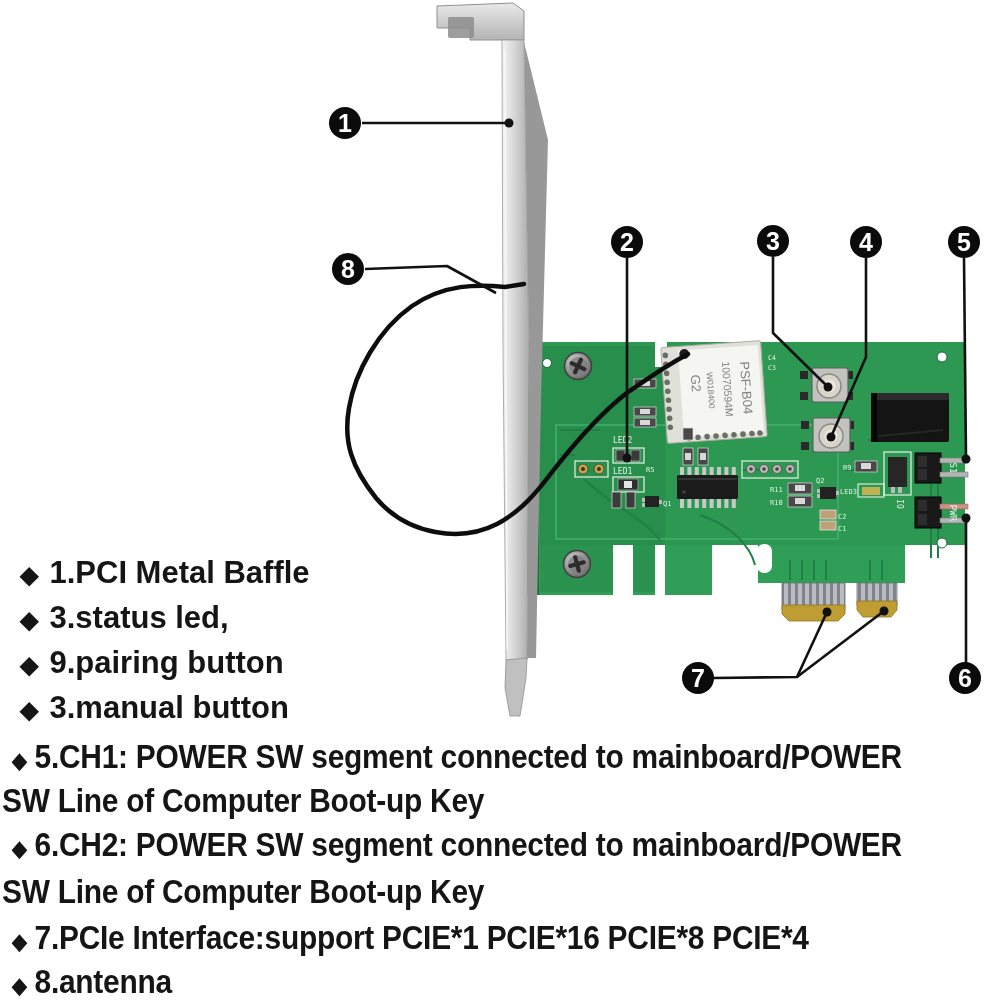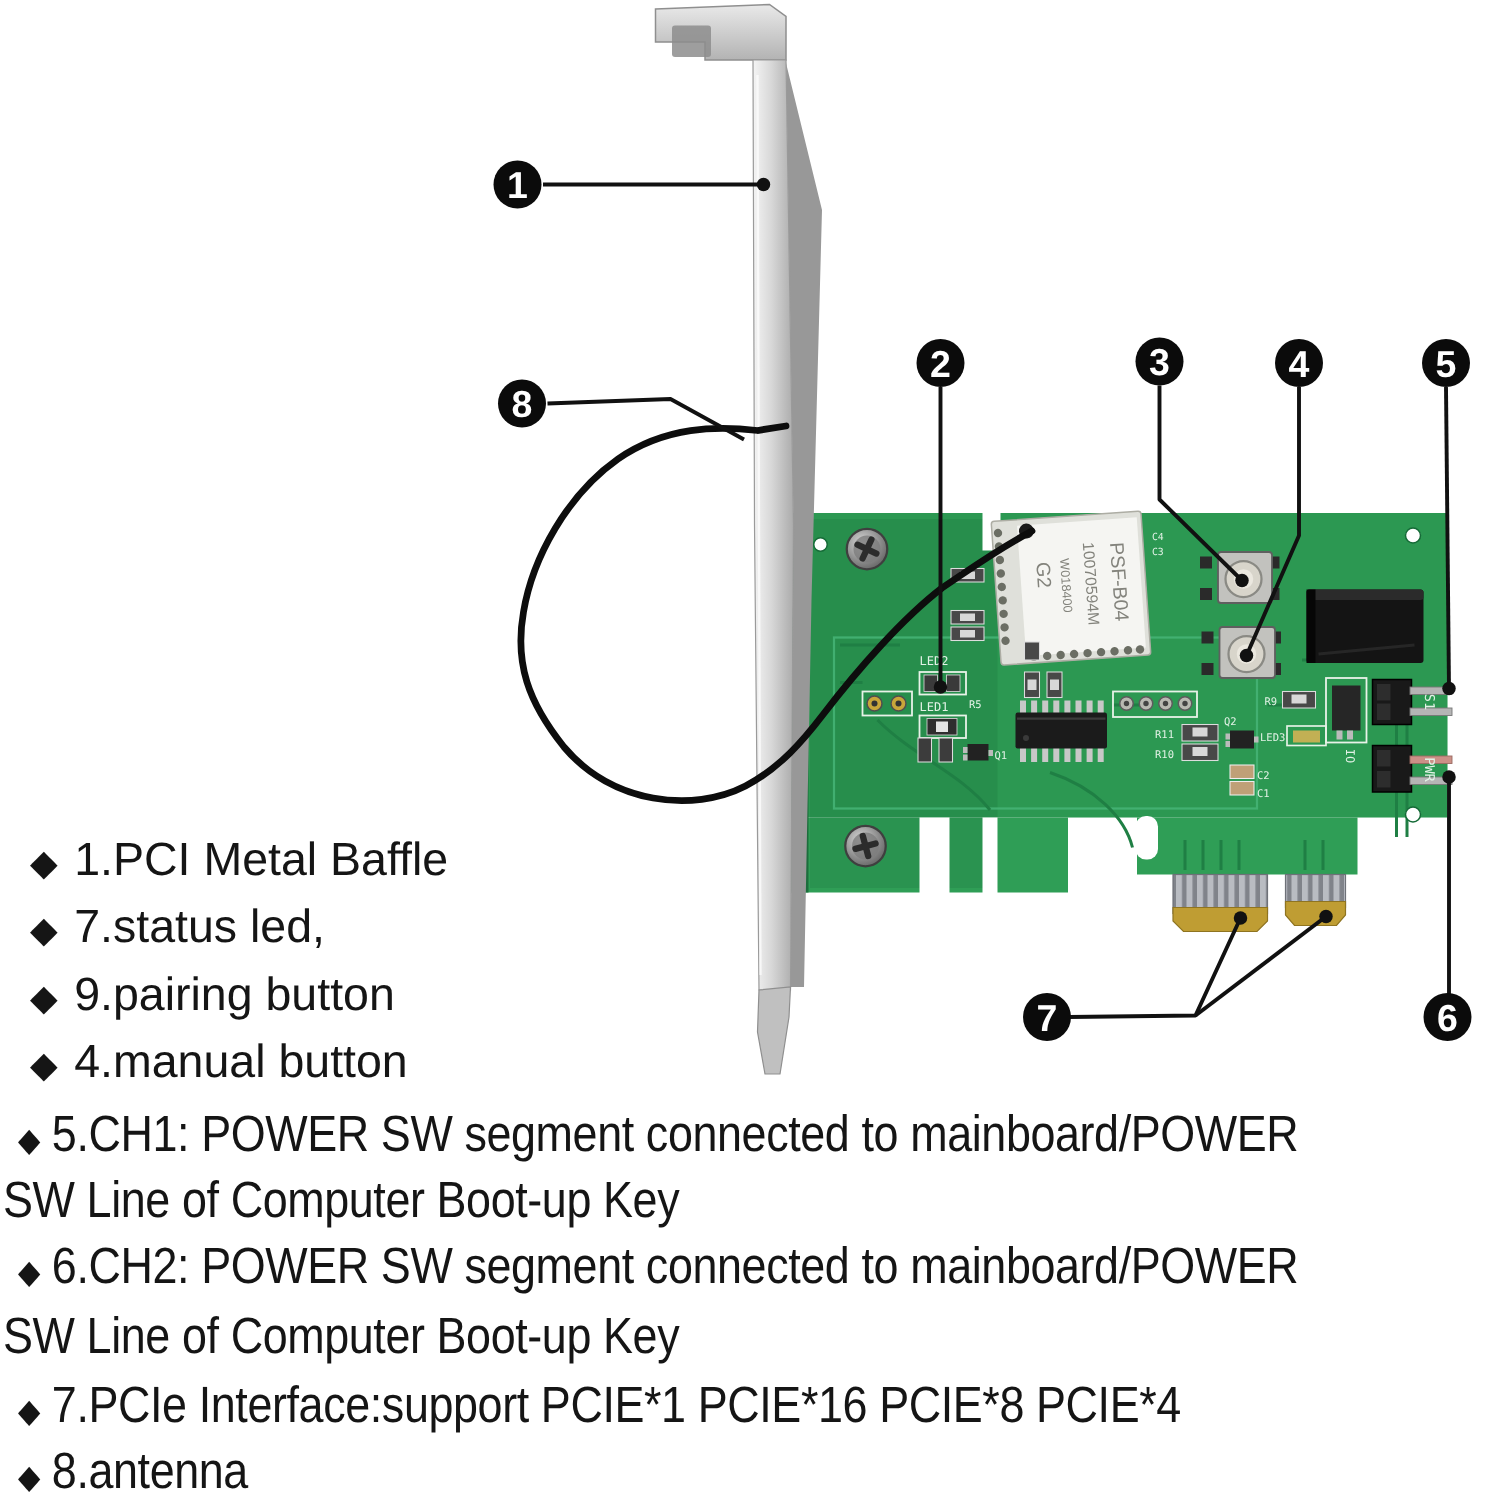--- a/index.html
+++ b/index.html
@@ -2,21 +2,21 @@
 <html><head>
 <meta charset="utf-8">
 <style>
   html,body{margin:0;padding:0;background:#ffffff;}
   .stage{position:relative;width:1000px;height:1000px;background:#ffffff;overflow:hidden;
          font-family:"Liberation Sans", sans-serif;}
   .stage svg{position:absolute;left:0;top:0;}
   .callout-num{font-family:"Liberation Sans", sans-serif;font-weight:bold;font-size:25px;fill:#ffffff;}
   .silk{font-family:"DejaVu Sans Mono", monospace;fill:#e2f2e6;}
   .modtxt{font-family:"Liberation Sans", sans-serif;fill:#83837c;}
-  .legend{position:absolute;left:0;top:0;width:1000px;height:1000px;pointer-events:none;color:#151515;}
+  .legend{position:absolute;left:0;top:0;width:1000px;height:1000px;pointer-events:none;color:#151515;font-weight:bold;}
   .legend-line{position:absolute;left:0;width:1000px;white-space:nowrap;}
   .legend-line .content{display:inline-block;}
   .legend-line.regular{font-size:31px;}
   .legend-line.regular{padding-left:20px;}
   .legend-line.condensed{font-size:34px;letter-spacing:-0.3px;}
   .legend-line.condensed .content{transform:scaleX(0.88);transform-origin:0 50%;}
   .legend-line.cond-indent{padding-left:12px;}
   .legend-line.cont{padding-left:2px;}
   .bullet{font-size:24px;margin-right:11px;}
   .legend-line.condensed .bullet{font-size:22px;margin-right:9px;}
@@ -357,27 +357,27 @@
     <circle cx="348" cy="269" r="16" fill="#0b0b0b"></circle>
     <text class="callout-num" x="348" y="278" text-anchor="middle">8</text>
   </g>
 </svg>
 
 <div class="legend">
   <div class="legend-line regular" style="top:555px">
     <span class="content"><span class="bullet">◆</span><span>1.PCI Metal Baffle</span></span>
   </div>
   <div class="legend-line regular" style="top:600px">
-    <span class="content"><span class="bullet">◆</span><span>7.status led,</span></span>
+    <span class="content"><span class="bullet">◆</span><span>3.status led,</span></span>
   </div>
   <div class="legend-line regular" style="top:645px">
     <span class="content"><span class="bullet">◆</span><span>9.pairing button</span></span>
   </div>
   <div class="legend-line regular" style="top:690px">
-    <span class="content"><span class="bullet">◆</span><span>4.manual button</span></span>
+    <span class="content"><span class="bullet">◆</span><span>3.manual button</span></span>
   </div>
   <div class="legend-line condensed cond-indent" style="top:737px">
     <span class="content"><span class="bullet">◆</span><span>5.CH1: POWER SW segment connected to mainboard/POWER</span></span>
   </div>
   <div class="legend-line condensed cont" style="top:781px">
     <span class="content"><span>SW Line of Computer Boot-up Key</span></span>
   </div>
   <div class="legend-line condensed cond-indent" style="top:825px">
     <span class="content"><span class="bullet">◆</span><span>6.CH2: POWER SW segment connected to mainboard/POWER</span></span>
   </div>

